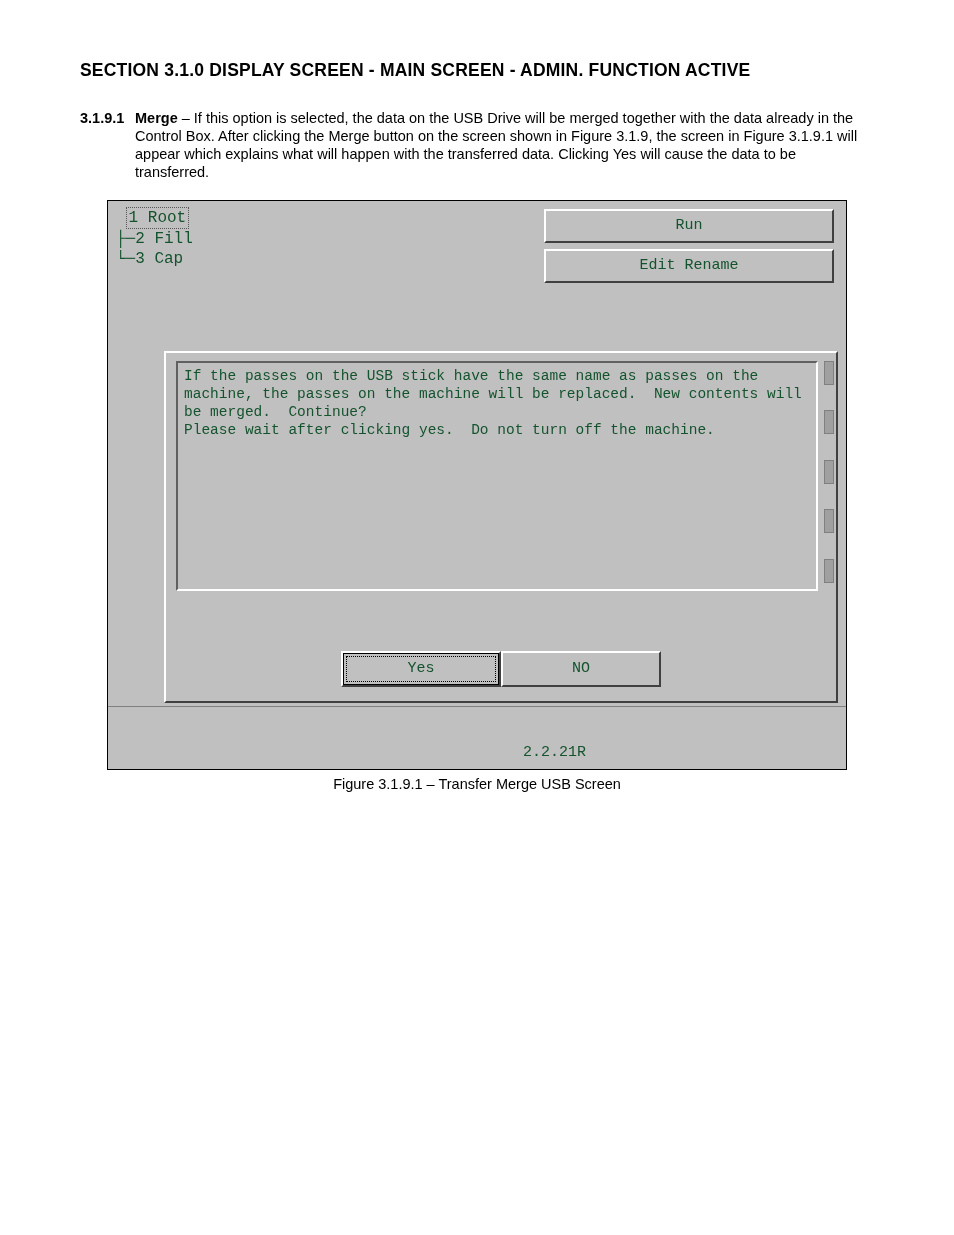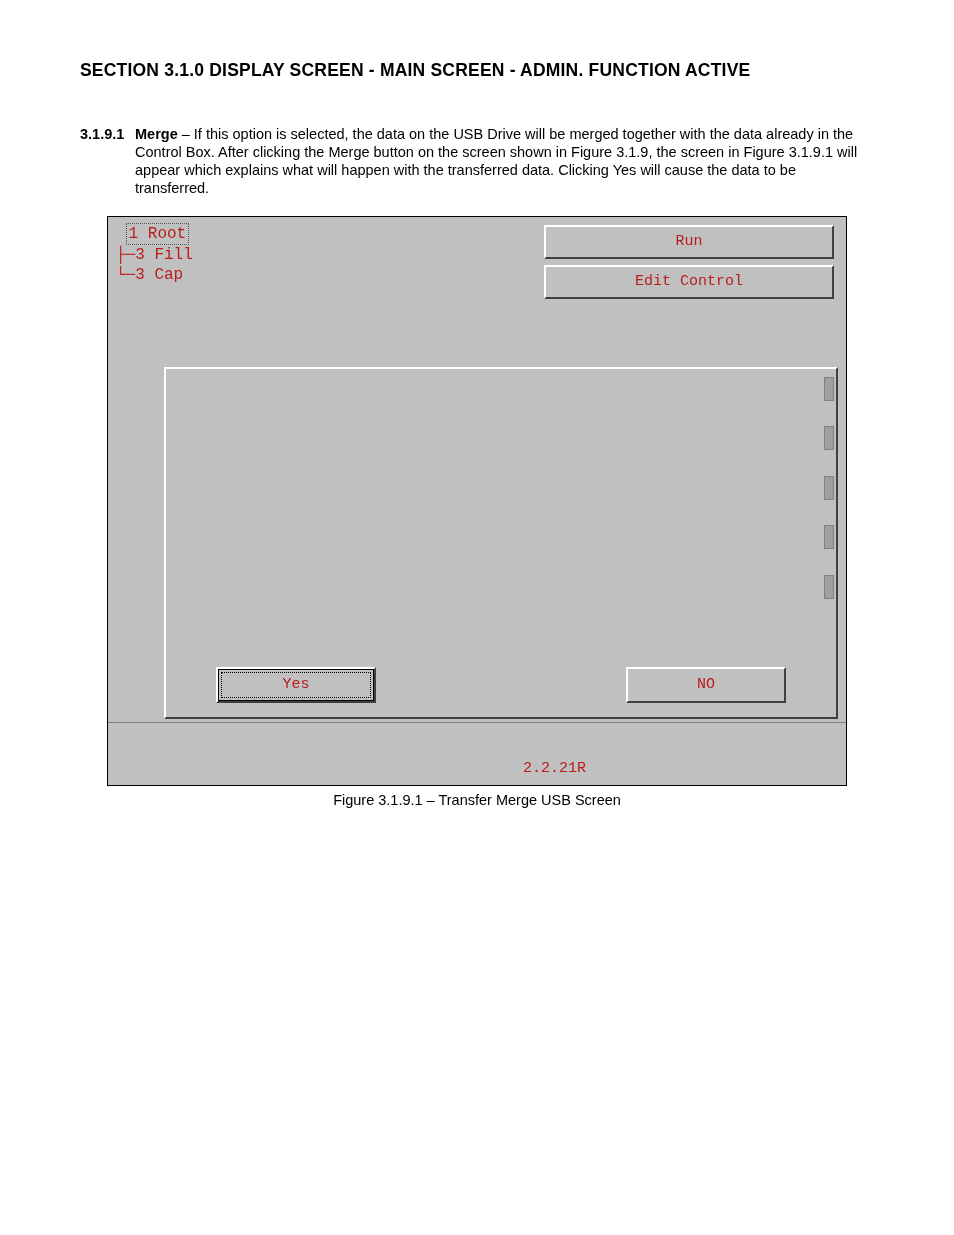--- a/index.html
+++ b/index.html
@@ -7,21 +7,21 @@
     background: #fff;
     margin: 0;
     padding: 60px 80px 40px 80px;
     width: 954px;
     box-sizing: border-box;
     color: #000;
   }
   .section-heading {
     font-weight: bold;
     font-size: 17.5px;
-    margin-bottom: 44px;
+    margin-bottom: 28px;
     letter-spacing: 0.2px;
   }
   .para {
     font-size: 14.5px;
     line-height: 1.25;
     margin-left: 0;
     display: flex;
   }
   .para .num {
     font-weight: bold;
@@ -39,21 +39,21 @@
     margin: 18px 0 8px 0;
   }
   .screenshot {
     width: 740px;
     height: 570px;
     margin: 0 auto;
     background: #c0c0c0;
     border: 1px solid #000;
     position: relative;
     font-family: "Courier New", monospace;
-    color: #b91c1c;
+    color: #14532d;
     box-sizing: border-box;
   }
 
   
   .tree {
     position: absolute;
     top: 6px;
     left: 8px;
     font-size: 16px;
     line-height: 1.25;
@@ -138,21 +138,21 @@
     background: #a0a0a0;
     border: 1px solid #808080;
     margin-bottom: 8px;
   }
   .dlg-btns {
     position: absolute;
     left: 0;
     right: 0;
     bottom: 14px;
     display: flex;
-    justify-content: space-between;
+    justify-content: center;
     padding: 0 50px;
   }
   .dlg-btns .btn3d {
     width: 160px;
     height: 36px;
   }
   .dlg-btns .btn3d.focus {
     outline: 1px dotted #000;
     outline-offset: -6px;
     box-shadow: inset 0 0 0 1px #000;
@@ -205,30 +205,32 @@
   <div class="body">
     <span class="label">Merge</span><span> – If this option is selected, the data on the USB Drive will be merged together with the data already in the Control Box. After clicking the Merge button on the screen shown in Figure 3.1.9, the screen in Figure 3.1.9.1 will appear which explains what will happen with the transferred data. Clicking Yes will cause the data to be transferred.</span>
   </div>
 </div>
 
 <div class="figure-wrap">
   <div class="screenshot">
 
     <div class="tree">
       <div class="row"><span> </span><span class="sel">1 Root</span></div>
-      <div class="row"><span>├─</span><span>3 Fill</span></div>
+      <div class="row"><span>├─</span><span>2 Fill</span></div>
       <div class="row"><span>└─</span><span>3 Cap</span></div>
     </div>
 
     <div class="side-buttons">
       <div class="btn3d">Run</div>
-      <div class="btn3d">Edit Control</div>
+      <div class="btn3d">Edit Rename</div>
     </div>
 
     <div class="dialog">
+      <div class="dialog-inner" style="white-space: pre-wrap;">If the passes on the USB stick have the same name as passes on the machine, the passes on the machine will be replaced.  New contents will be merged.  Continue?
+Please wait after clicking yes.  Do not turn off the machine.</div>
       <div class="dialog-scroll">
         <div class="seg"></div>
             <div class="seg"></div>
             <div class="seg"></div>
             <div class="seg"></div>
             <div class="seg"></div>
       </div>
       <div class="dlg-btns">
         <div class="btn3d focus">Yes</div>
         <div class="btn3d">NO</div>

